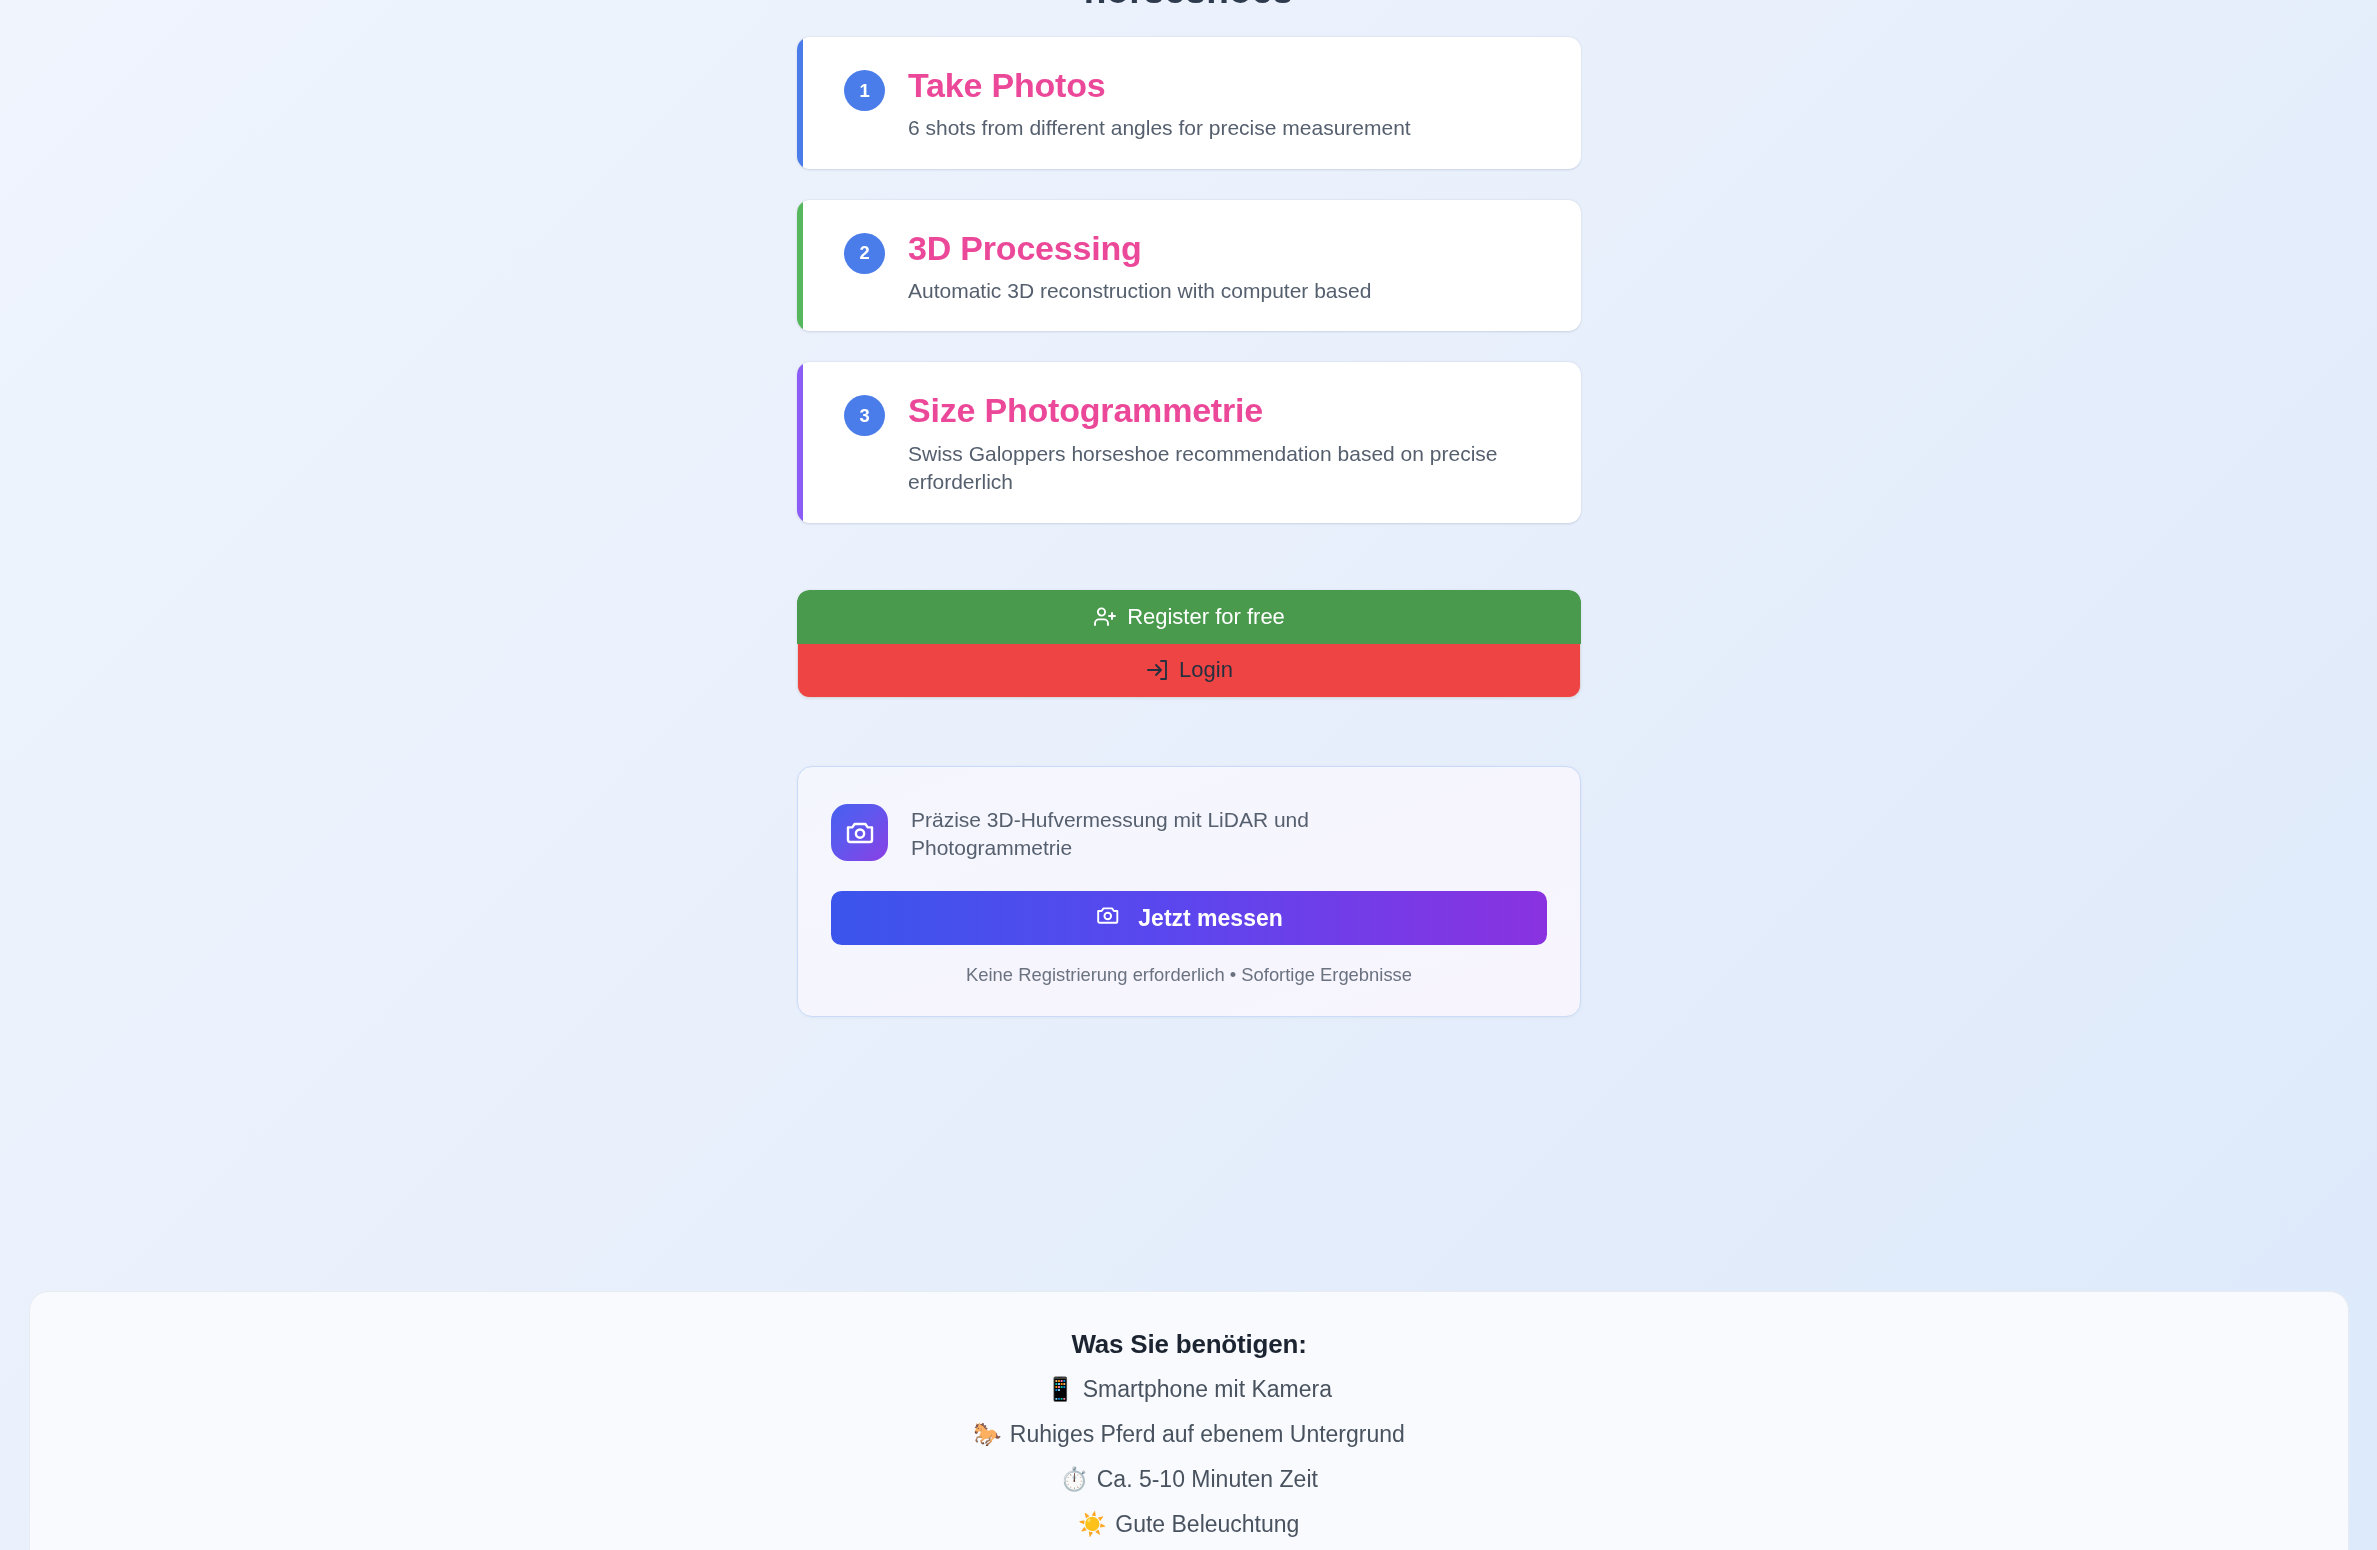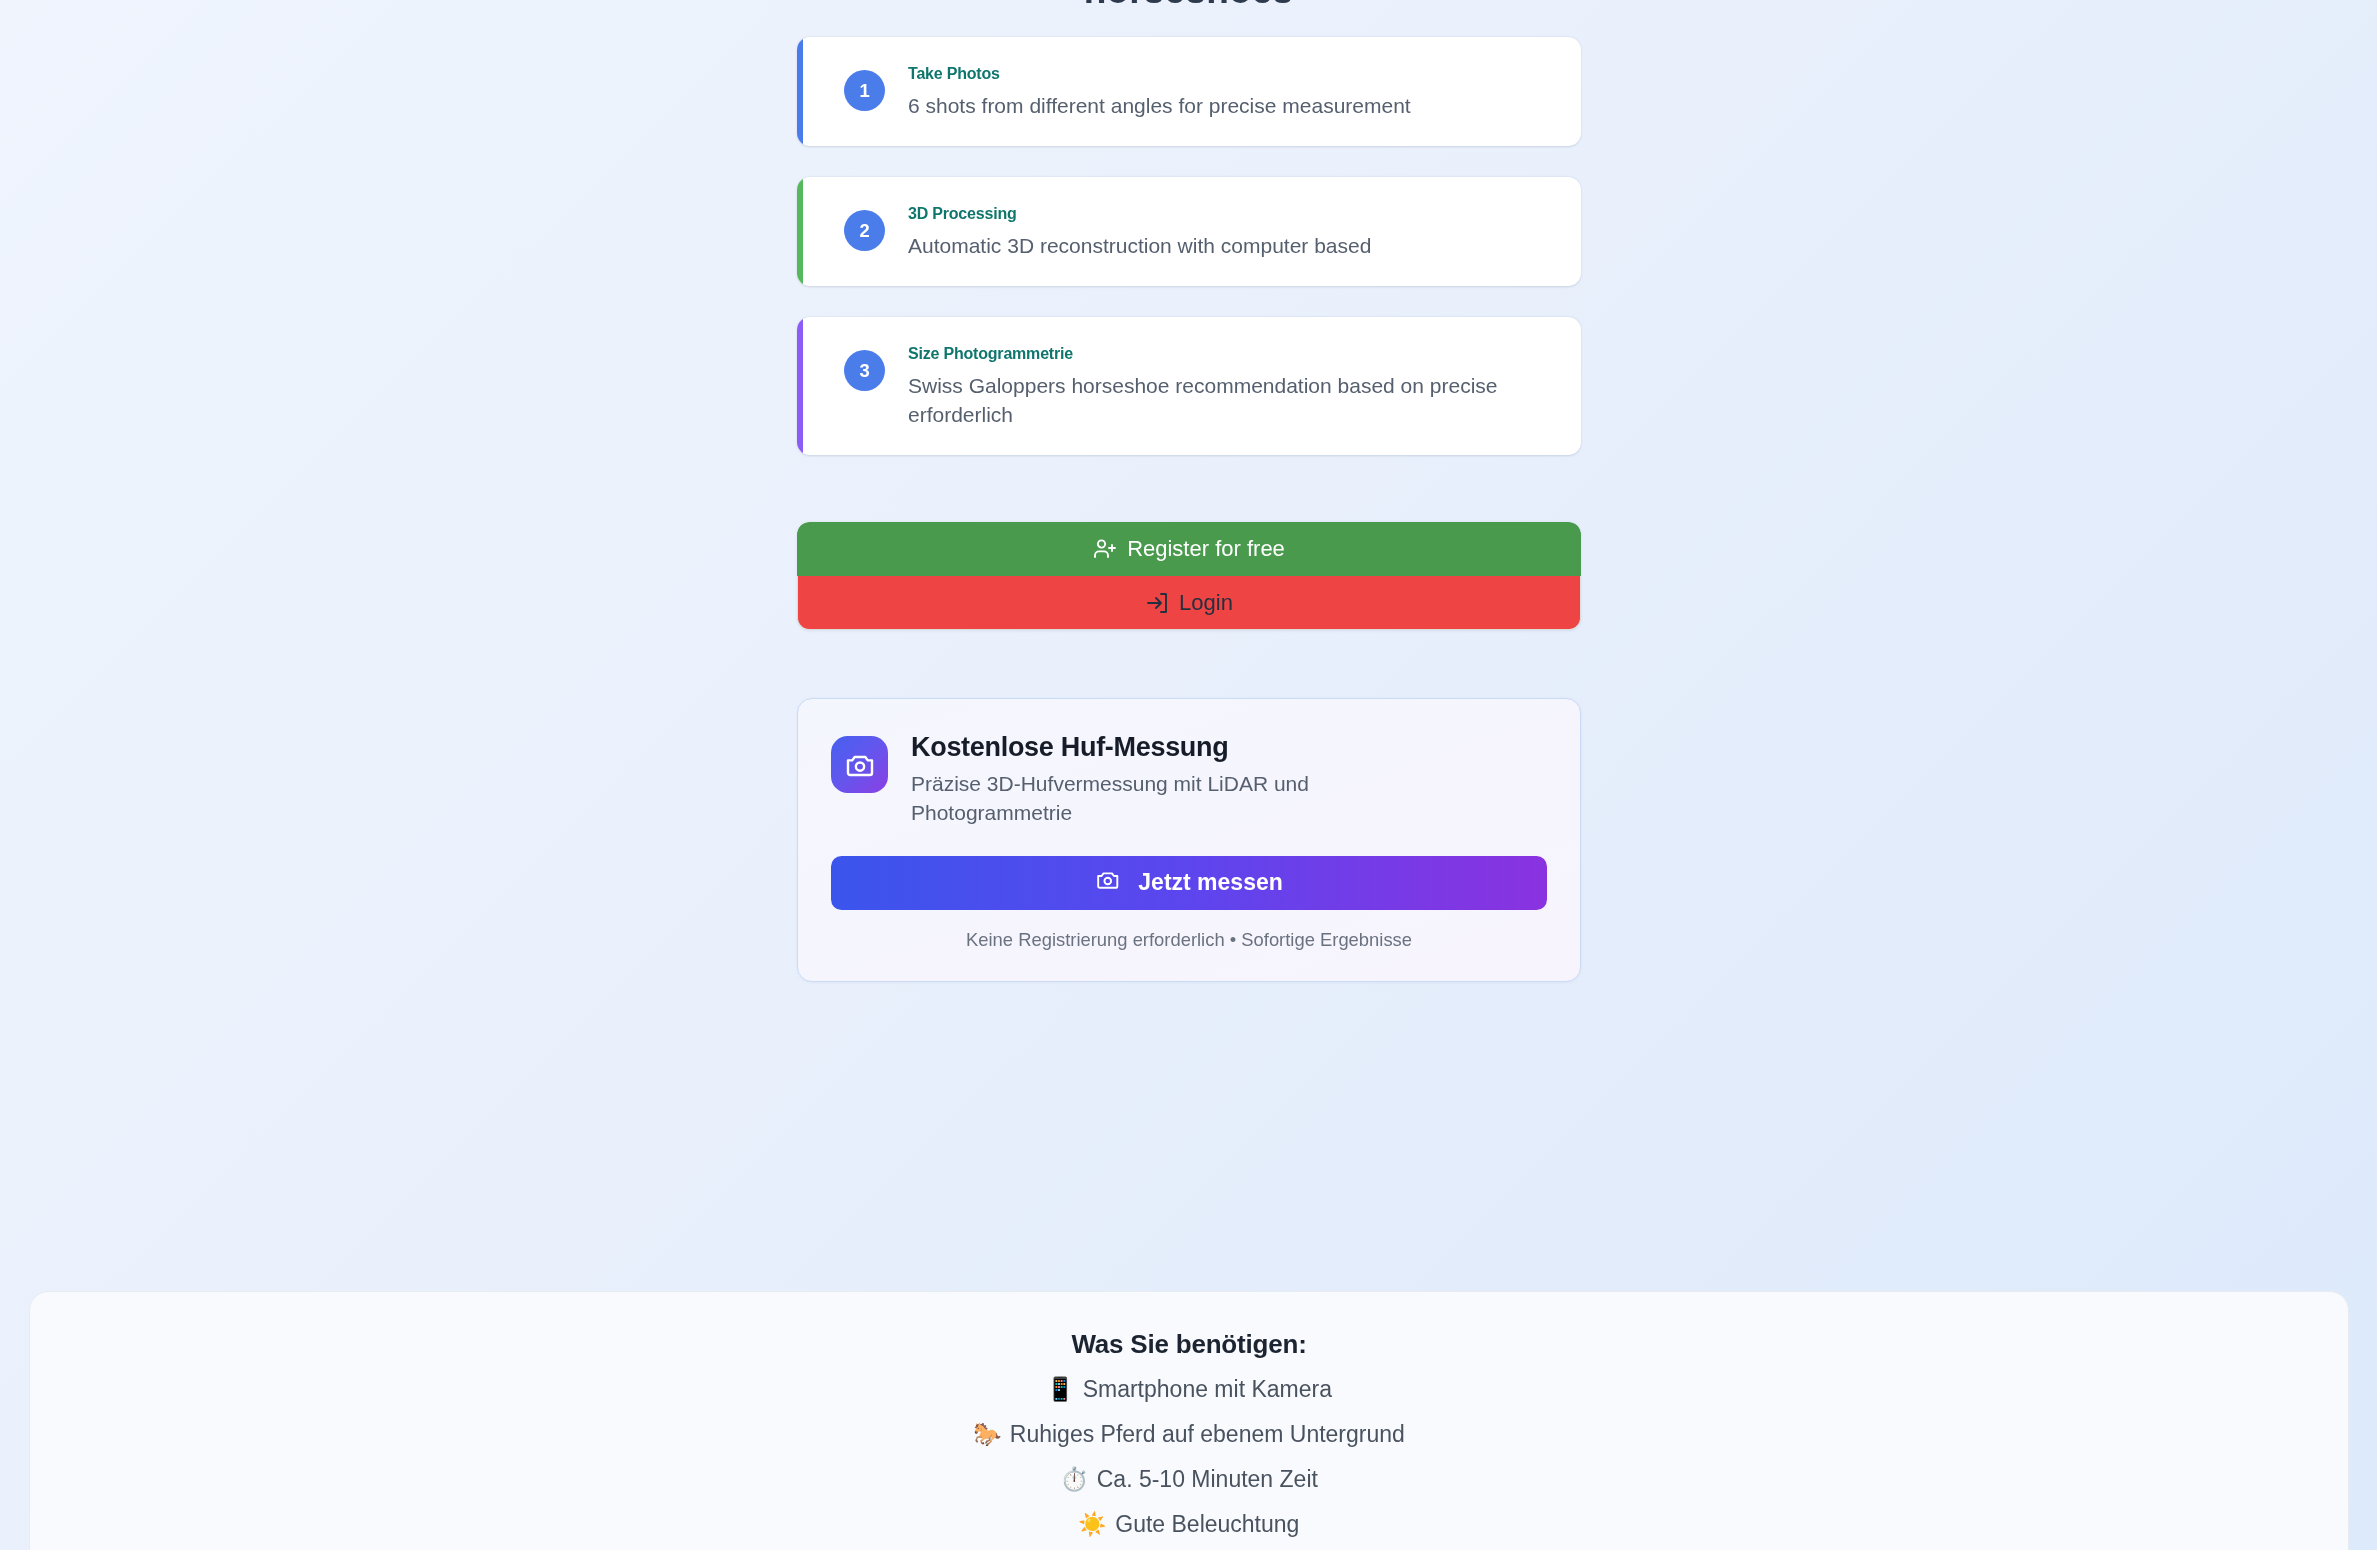--- a/index.html
+++ b/index.html
@@ -68,23 +68,23 @@
     color: #ffffff;
     font-size: 18.4px;
     font-weight: 600;
     display: flex;
     align-items: center;
     justify-content: center;
     margin-top: 7px;
   }
   .step-text { margin-left: 23px; padding-top: 0.9px; }
   .step-title {
-    font-size: 16px;
+    font-size: 34px;
     font-weight: 600;
-    color: #0f766e;
+    color: #ec4899;
     line-height: 1.25;
     letter-spacing: -0.2px;
   }
   .step-desc {
     margin-top: 8px;
     font-size: 21px;
     color: #555f6e;
     line-height: 1.35;
     max-width: 632px;
   }
@@ -273,21 +273,20 @@
 
   <div class="promo-card">
     <div class="promo-head">
       <div class="promo-icon">
         <svg width="32" height="32" viewBox="0 0 24 24" fill="none" stroke="#ffffff" stroke-width="1.8" stroke-linecap="round" stroke-linejoin="round">
           <path d="M3 8.5h3.2L8 6h8l1.8 2.5H21a0 0 0 0 1 0 0v9.5a1.5 1.5 0 0 1-1.5 1.5h-15A1.5 1.5 0 0 1 3 18V8.5z"></path>
           <circle cx="12" cy="13.2" r="3.1"></circle>
         </svg>
       </div>
       <div>
-        <div class="promo-title">Kostenlose Huf-Messung</div>
         <div class="promo-sub">Präzise 3D-Hufvermessung mit LiDAR und Photogrammetrie</div>
       </div>
     </div>
     <button class="btn-measure">
       <span>
         <svg width="25.5" height="25.5" viewBox="0 0 24 24" fill="none" stroke="#ffffff" stroke-width="1.8" stroke-linecap="round" stroke-linejoin="round">
           <path d="M3 8.5h3.2L8 6h8l1.8 2.5H21v9.5a1.5 1.5 0 0 1-1.5 1.5h-15A1.5 1.5 0 0 1 3 18V8.5z"></path>
           <circle cx="12" cy="13.2" r="3.1"></circle>
         </svg>
       </span>

